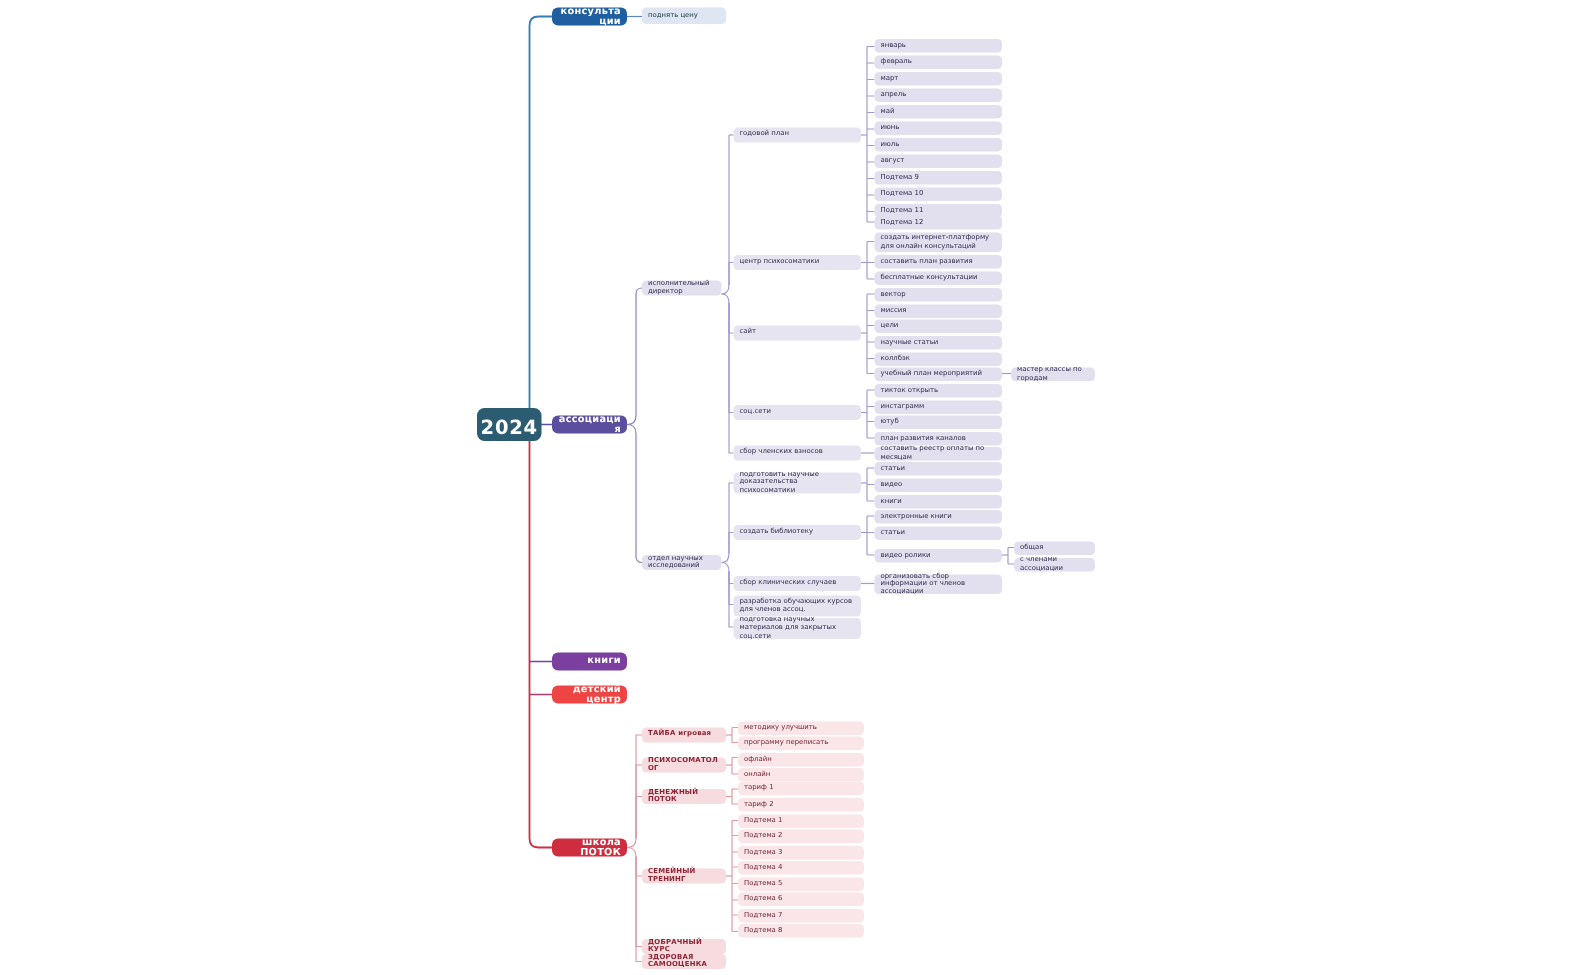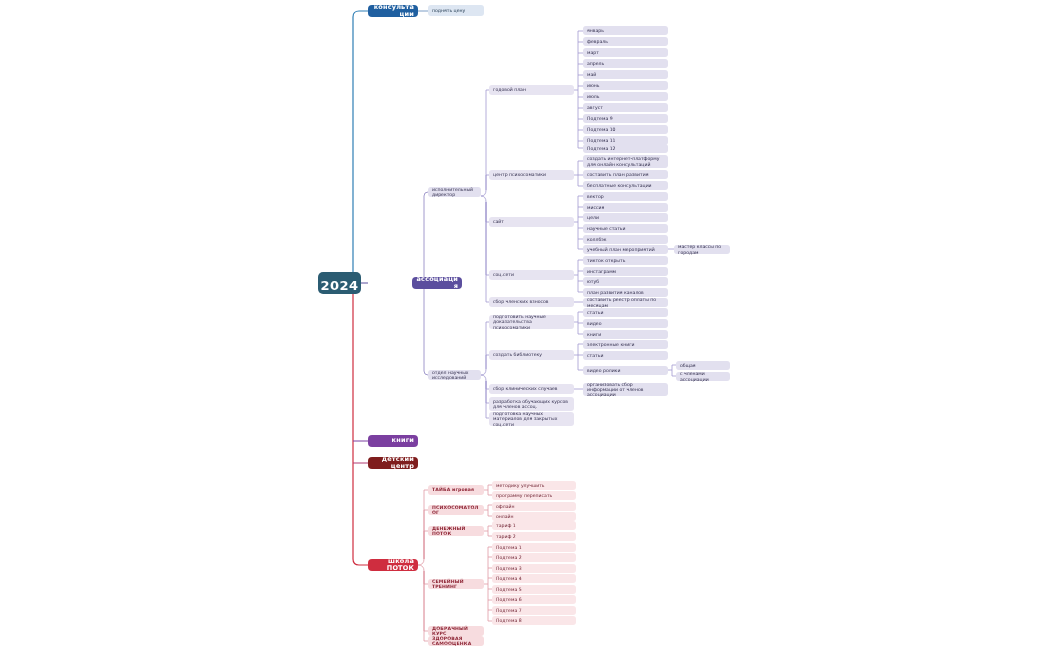--- a/index.html
+++ b/index.html
@@ -26,21 +26,21 @@
   }
   
   .n-l1{
     color:#ffffff;font-size:6.5px;font-weight:bold;
     border-radius:4px;justify-content:center;text-align:right;
     padding:0 4px;letter-spacing:.2px;
   }
   .c-blue{background:#1f5fa0;}
   .c-purple{background:#5b4e9e;}
   .c-violet{background:#7b3fa0;}
-  .c-magenta{background:#7f1d1d;}
+  .c-magenta{background:#ef4444;}
   .c-crimson{background:#cf2d3f;}
   
   .n-l2{
     font-size:4.6px;padding:2px 4px;
     border-radius:3px;
   }
   .b-blue{background:#dde6f2;color:#20384f;}
   .b-purple{background:#e2e0ef;color:#2e2a4a;}
   .b-purple2{background:#e7e4f1;color:#2e2a4a;}
   .b-pink{background:#f7dcdf;color:#6e2030;}
@@ -138,21 +138,21 @@
   </svg>
 
   <div class="node n-root" style="left:318px;top:272px;width:43px;height:22px;align-items:flex-end;">
     <span>2024</span>
   </div>
 
   <div class="node n-l1 c-blue" style="left:368px;top:5px;width:50px;height:12px;">
     <span>консультации</span>
   </div>
 
-  <div class="node n-l1 c-purple" style="left:368px;top:277px;width:50px;height:12px;margin-left:44px;">
+  <div class="node n-l1 c-purple" style="left:368px;top:277px;width:50px;height:12px;">
     <span>ассоциация</span>
   </div>
 
   <div class="node n-l1 c-violet" style="left:368px;top:435px;width:50px;height:12px;">
     <span>книги</span>
   </div>
 
   <div class="node n-l1 c-magenta" style="left:368px;top:457px;width:50px;height:12px;">
     <span>детский центр</span>
   </div>

